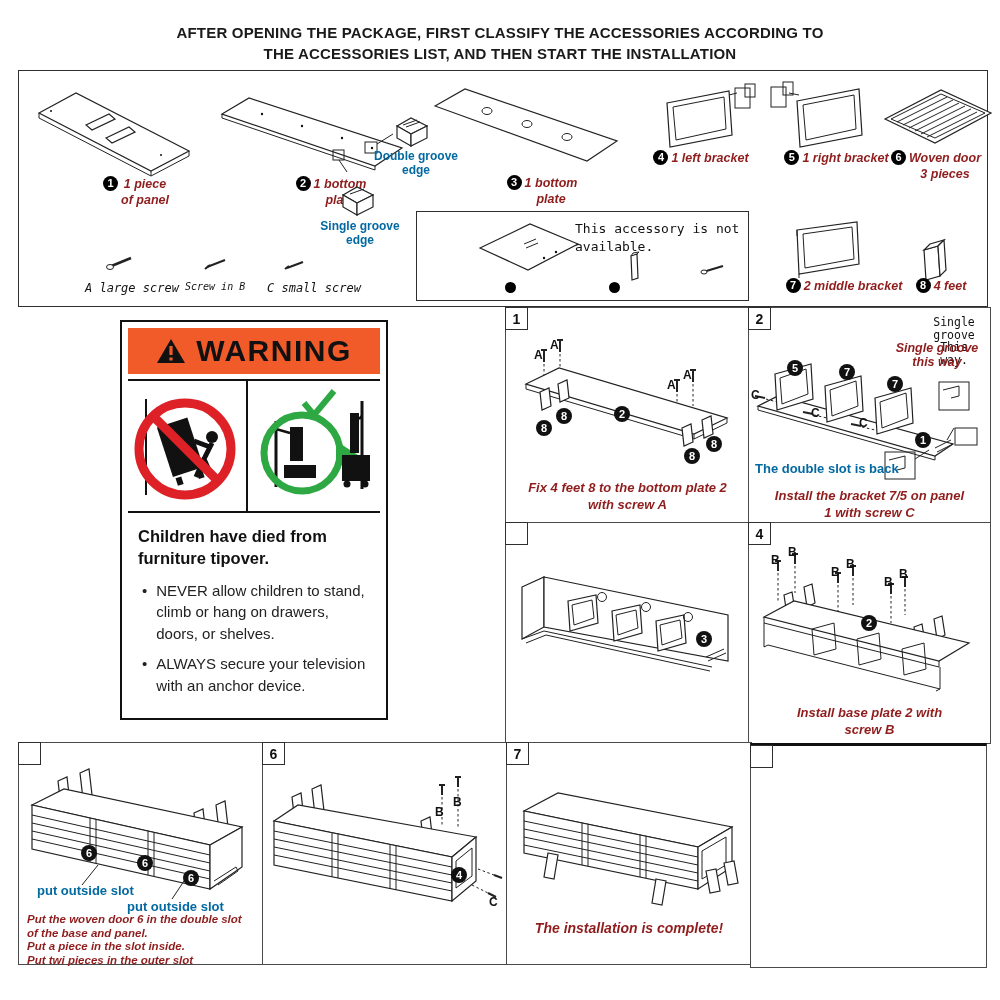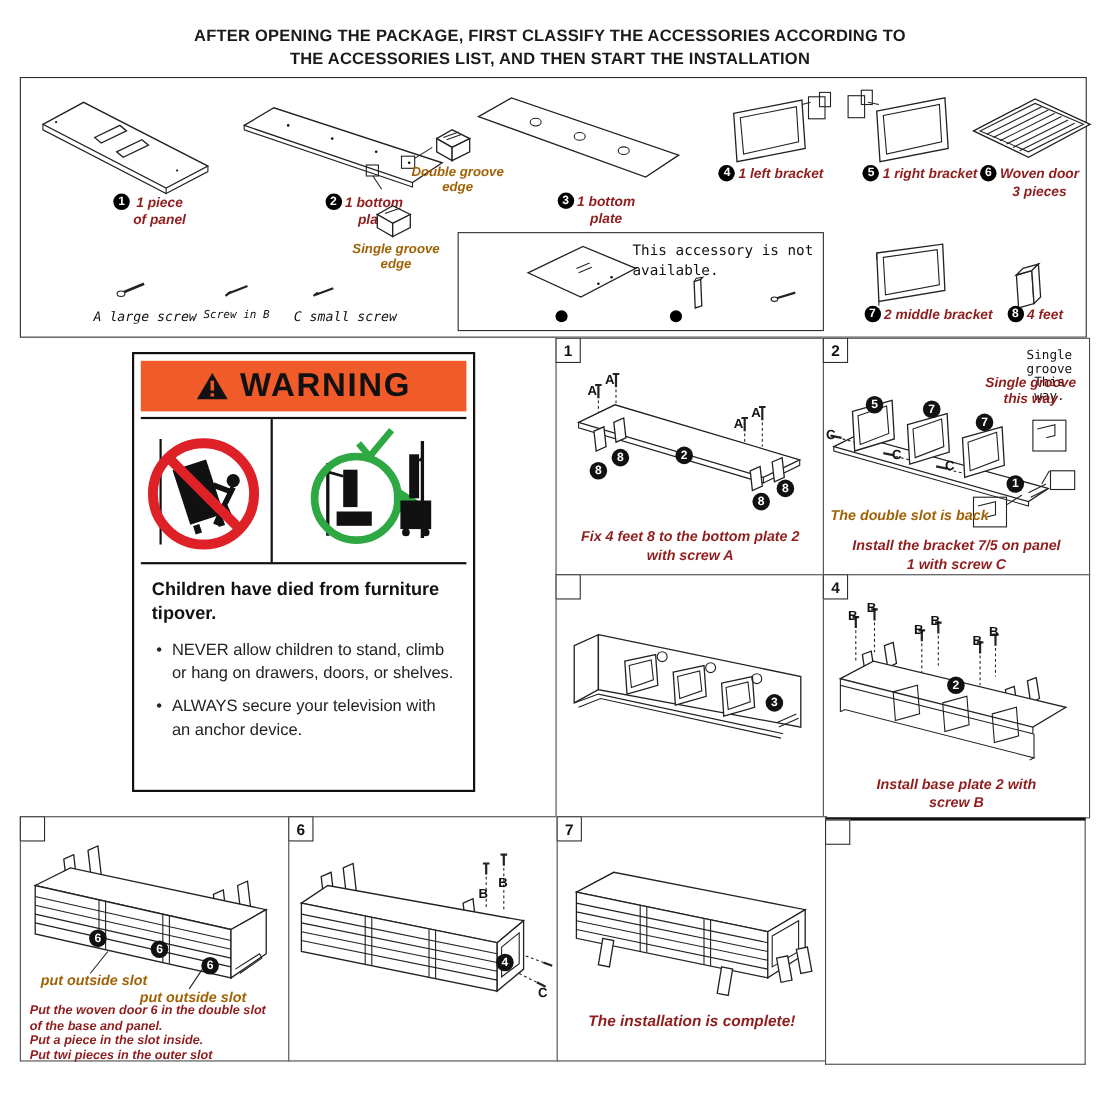--- a/index.html
+++ b/index.html
@@ -15,36 +15,36 @@
   .box{position:absolute;border:1.5px solid #2e2e2e;background:#fff;}
   .panel{position:absolute;border:1px solid #4a4a4a;background:#fff;}
   .numbox{position:absolute;left:-1px;top:-1px;width:21px;height:21px;
           border:1.5px solid #2e2e2e;background:#fff;display:flex;align-items:center;
           justify-content:center;font-weight:bold;font-size:14px;}
   
   .cap{position:absolute;left:0;right:0;text-align:center;color:#8f1d1d;
        font-weight:bold;font-style:italic;font-size:13px;line-height:1.3;
        white-space:pre-line;}
   .cap.left{text-align:left;left:8px;right:4px;font-size:11.5px;line-height:1.18;}
-  .redsm{position:absolute;color:#a16207;font-weight:bold;font-style:italic;
+  .redsm{position:absolute;color:#0369a1;font-weight:bold;
          font-size:12.5px;white-space:pre-line;}
   
   .plab{position:absolute;display:flex;align-items:flex-start;color:#8f1d1d;
         font-weight:bold;font-style:italic;font-size:12.5px;line-height:1.25;}
   .plab .ptxt{white-space:pre-line;text-align:center;}
   .pnum{flex:none;width:15px;height:15px;border-radius:50%;background:#000;color:#fff;
         font-style:normal;font-weight:bold;font-size:11px;line-height:15px;
         text-align:center;margin-right:3px;margin-top:-1px;}
   .mono{font-family:"DejaVu Sans Mono",monospace;font-style:italic;}
   
   .mk{position:absolute;font-weight:bold;font-size:12px;color:#111;z-index:3;}
   .mk.circ{width:16px;height:16px;border-radius:50%;background:#111;color:#fff;
            font-size:11px;line-height:16px;text-align:center;}
   
-  #warn{position:absolute;left:120px;top:320px;width:312px;height:400px;
+  #warn{position:absolute;left:120px;top:320px;width:268px;height:400px;
         border:2.5px solid #111;background:#fff;box-sizing:border-box;padding:6px;}
   #warn .banner{height:46px;background:#F15A29;display:flex;align-items:center;
         justify-content:center;gap:10px;}
   #warn .banner .wtxt{font-weight:bold;font-size:30px;letter-spacing:1.5px;color:#111;}
   #warn .cells{display:flex;height:130px;margin-top:5px;border-top:2px solid #111;
         border-bottom:2px solid #111;}
   #warn .cell{flex:1;display:flex;align-items:center;justify-content:center;}
   #warn .cell.l{border-right:2px solid #111;flex:0 0 118px;}
   #warn .wtext{padding:12px 10px 0 10px;}
   #warn h3{margin:0 0 10px 0;font-size:16.5px;line-height:1.35;color:#111;}

